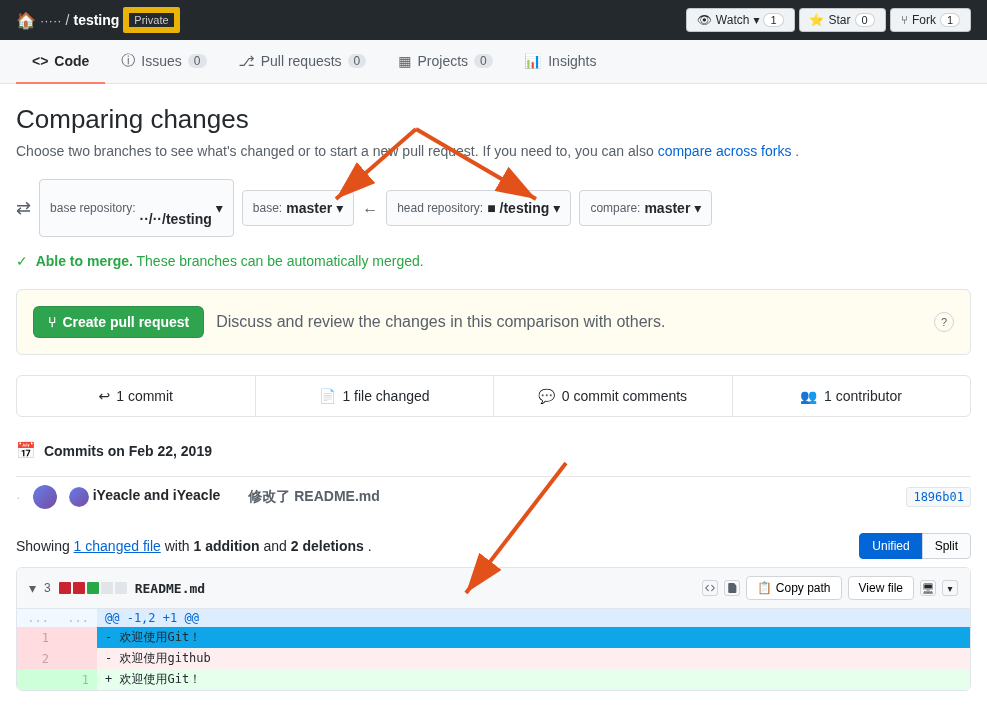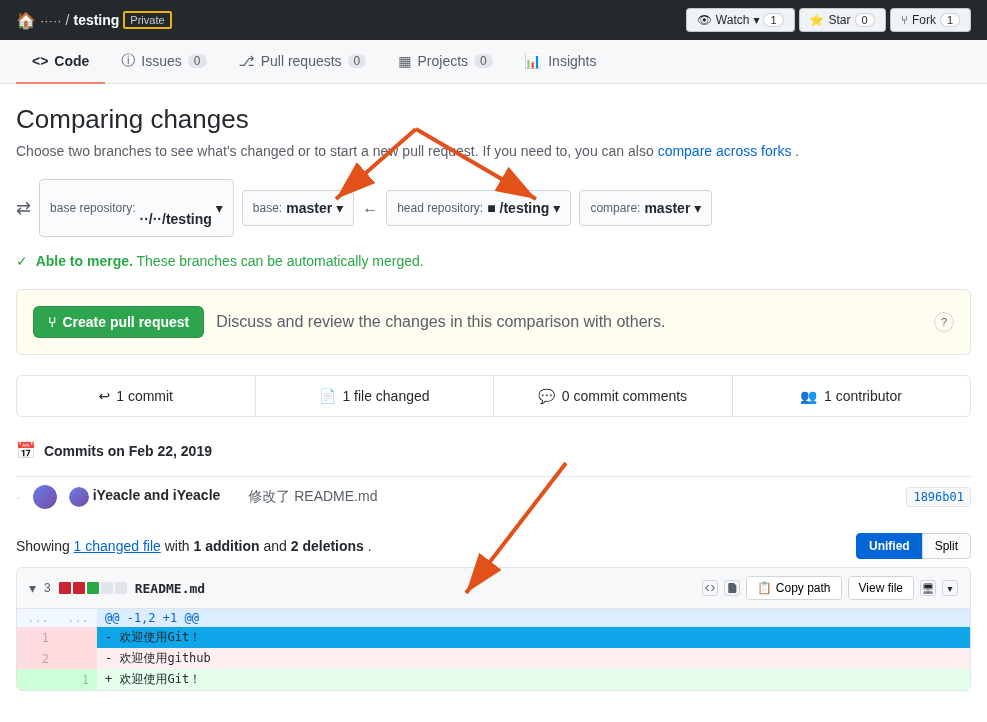--- a/index.html
+++ b/index.html
@@ -3,21 +3,21 @@
   <meta charset="utf-8">
   <style>
     * { box-sizing: border-box; margin: 0; padding: 0; }
     body { font-family: -apple-system, BlinkMacSystemFont, "Segoe UI", Helvetica, Arial, sans-serif; font-size: 14px; color: #24292e; background: #fff; }
     
     
     .top-bar { display: flex; align-items: center; justify-content: space-between; padding: 6px 16px; background: #24292e; color: #fff; height: 40px; }
     .repo-path { display: flex; align-items: center; gap: 4px; font-size: 14px; }
     .repo-path a { color: #fff; text-decoration: none; }
     .repo-path .separator { color: #ccc; }
-    .private-badge { font-size: 11px; background: transparent; border: 2px solid #eab308; color: #ccc; border-radius: 2px; padding: 1px 5px; }
+    .private-badge { font-size: 11px; background: transparent; border: 6px solid #eab308; color: #ccc; border-radius: 2px; padding: 1px 5px; }
     .header-actions { display: flex; gap: 4px; }
     .header-btn { display: flex; align-items: center; gap: 4px; padding: 4px 10px; background: #eff3f6; border: 1px solid rgba(27,31,35,.2); border-radius: 4px; font-size: 12px; color: #24292e; cursor: pointer; }
     .count-badge { background: #fff; border: 1px solid rgba(27,31,35,.2); border-radius: 20px; padding: 0 6px; font-size: 11px; }
 
     
     .nav-tabs { display: flex; border-bottom: 1px solid #e1e4e8; padding: 0 16px; background: #f6f8fa; }
     .nav-tab { display: flex; align-items: center; gap: 6px; padding: 12px 16px; font-size: 14px; color: #586069; border-bottom: 2px solid transparent; cursor: pointer; margin-bottom: -1px; text-decoration: none; }
     .nav-tab.active { color: #24292e; border-bottom-color: #f9826c; font-weight: 600; }
     .nav-badge { background: #e1e4e8; border-radius: 20px; padding: 0 6px; font-size: 12px; }
 
@@ -49,28 +49,28 @@
     .stat-item:last-child { border-right: none; }
 
     
     .commits-section { margin-bottom: 16px; }
     .commits-header { display: flex; align-items: center; gap: 8px; padding: 8px 0; margin-bottom: 8px; }
     .commits-date { font-size: 14px; font-weight: 600; color: #24292e; }
     .commit-row { display: flex; align-items: center; gap: 12px; padding: 8px 0; border-top: 1px solid #e1e4e8; }
     .commit-avatar { width: 24px; height: 24px; border-radius: 50%; background: #c9d1d9; display: flex; align-items: center; justify-content: center; font-size: 10px; overflow: hidden; }
     .commit-avatar-img { width: 100%; height: 100%; background: linear-gradient(135deg, #667eea 0%, #764ba2 100%); border-radius: 50%; }
     .commit-author { font-weight: 600; color: #24292e; }
-    .commit-message { color: #586069; flex: 1; margin: 0 16px; }
+    .commit-message { color: #586069; flex: 1; margin: 0 16px; font-weight: bold; }
     .commit-sha { font-family: monospace; font-size: 12px; color: #0366d6; background: #f6f8fa; border: 1px solid #e1e4e8; border-radius: 3px; padding: 2px 6px; }
 
     
     .diff-header-bar { display: flex; align-items: center; justify-content: space-between; margin-bottom: 8px; }
     .diff-view-buttons { display: flex; gap: 0; }
     .diff-view-btn { padding: 5px 12px; border: 1px solid #d1d5da; background: #fafbfc; font-size: 12px; cursor: pointer; }
-    .diff-view-btn:first-child { border-radius: 4px 0 0 4px; font-weight: bold; }
+    .diff-view-btn:first-child { border-radius: 4px 0 0 4px; }
     .diff-view-btn:last-child { border-radius: 0 4px 4px 0; margin-left: -1px; }
     .diff-view-btn.active { background: #0366d6; color: #fff; border-color: #0366d6; }
 
     
     .file-diff { border: 1px solid #e1e4e8; border-radius: 6px; overflow: hidden; }
     .file-diff-header { display: flex; align-items: center; justify-content: space-between; padding: 8px 12px; background: #f6f8fa; border-bottom: 1px solid #e1e4e8; }
     .file-diff-header-left { display: flex; align-items: center; gap: 8px; }
     .file-stats { display: flex; gap: 2px; }
     .stat-block { width: 12px; height: 12px; border-radius: 1px; }
     .stat-red { background: #cb2431; }

